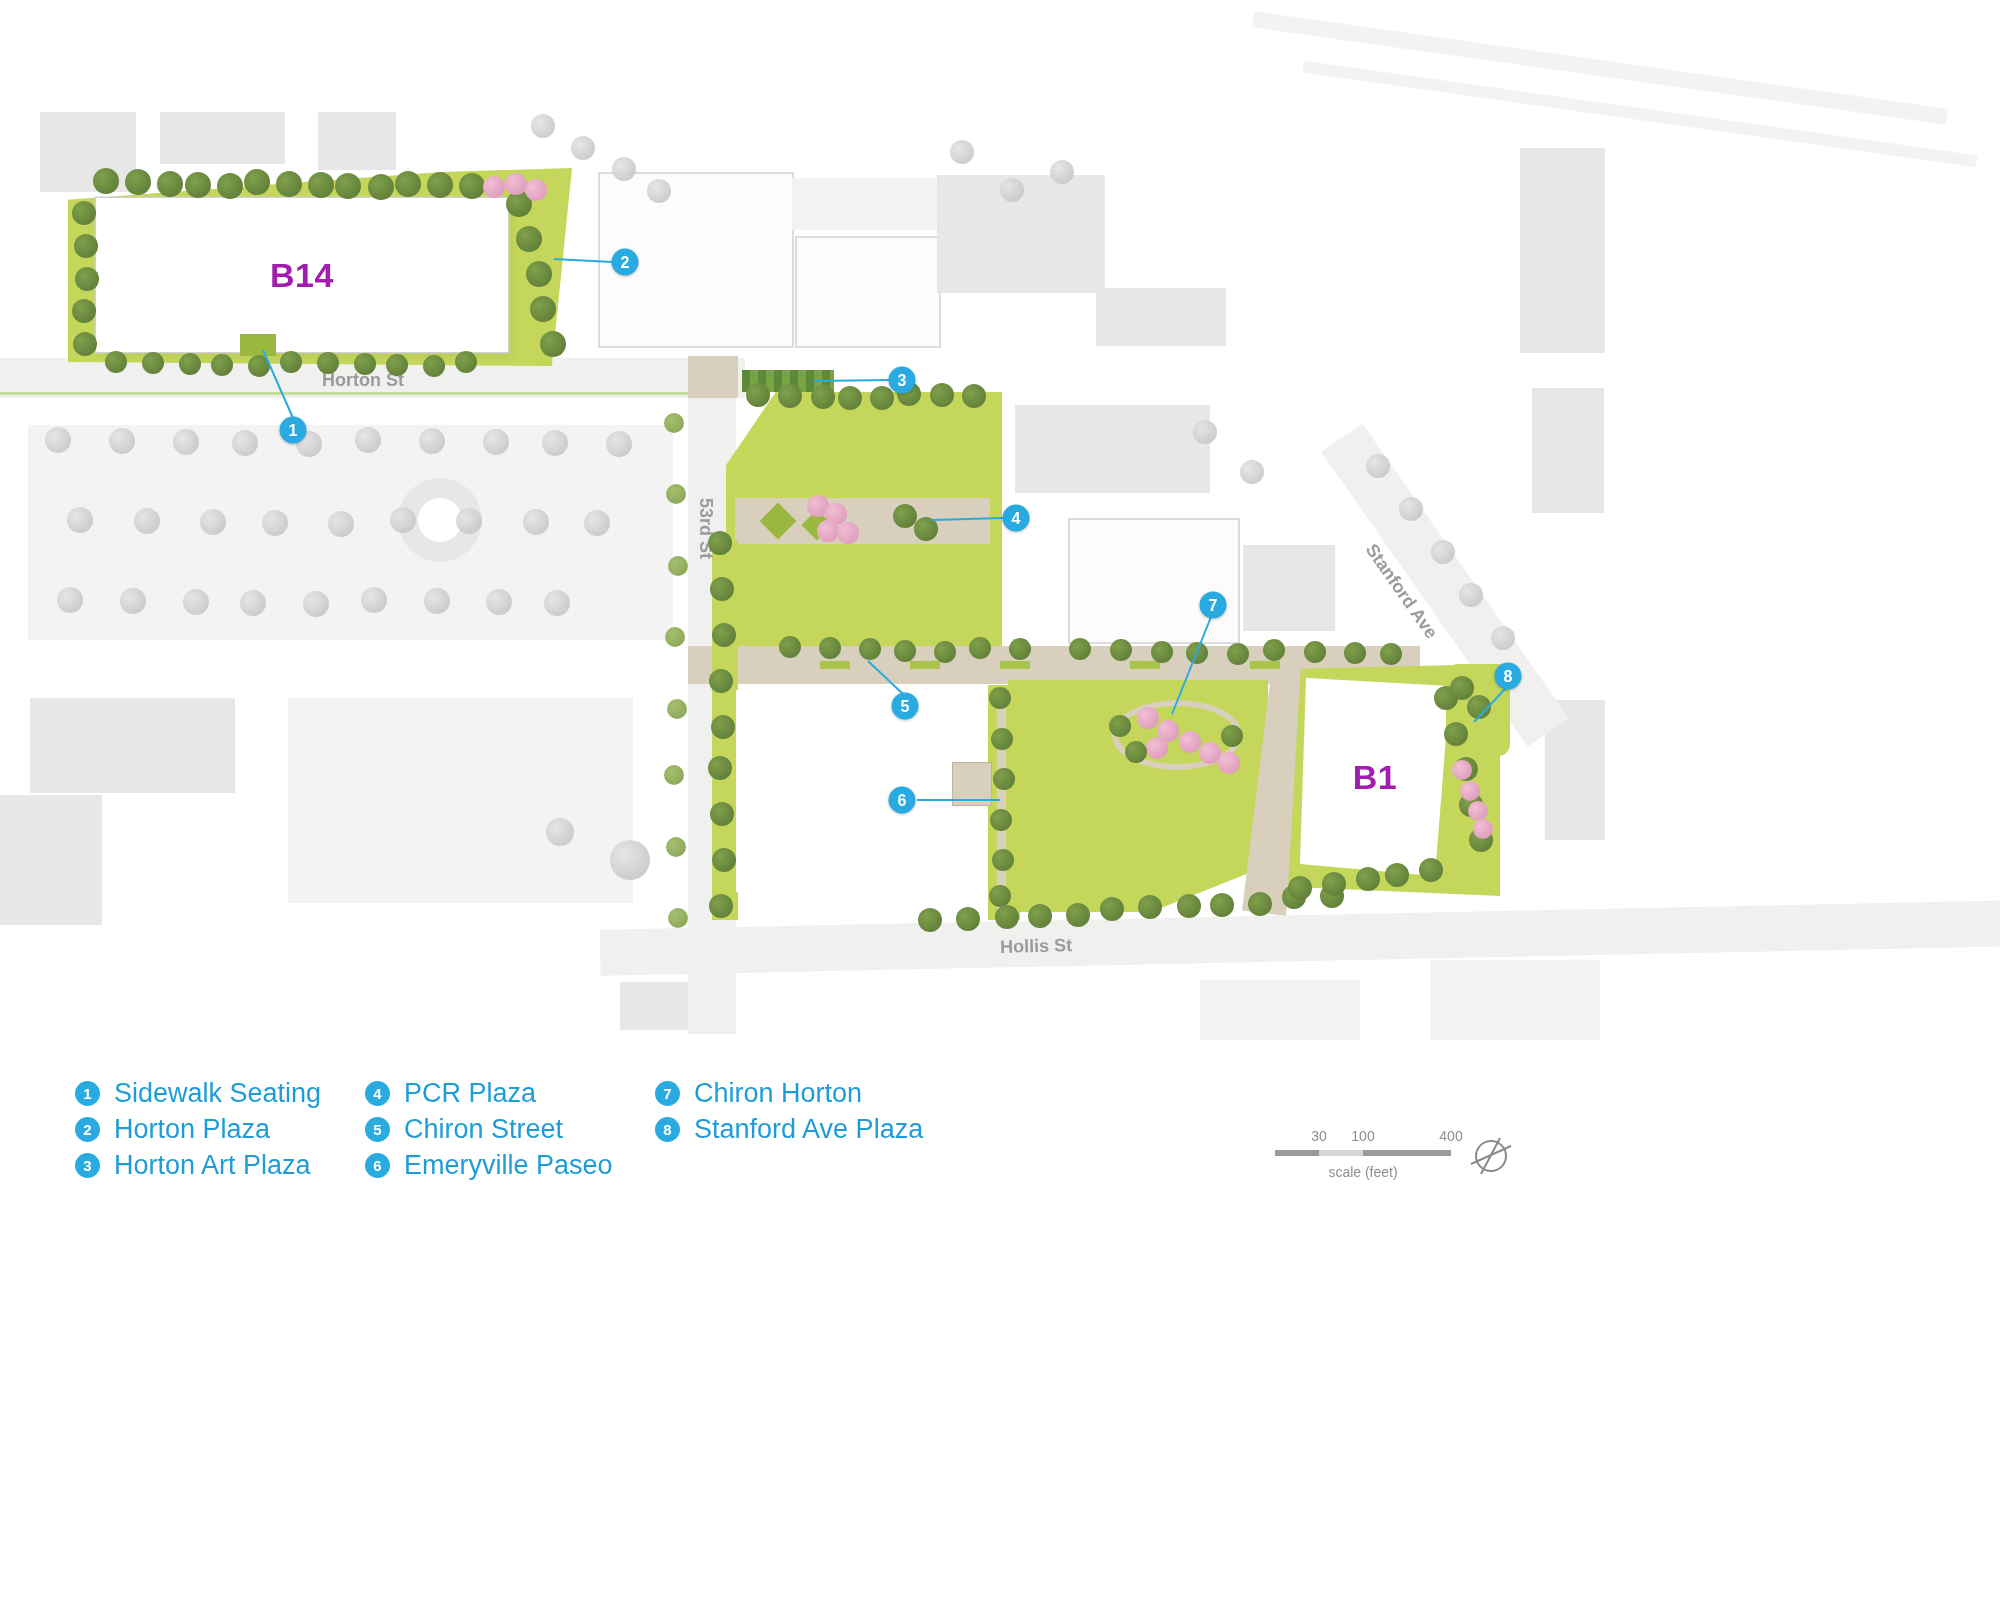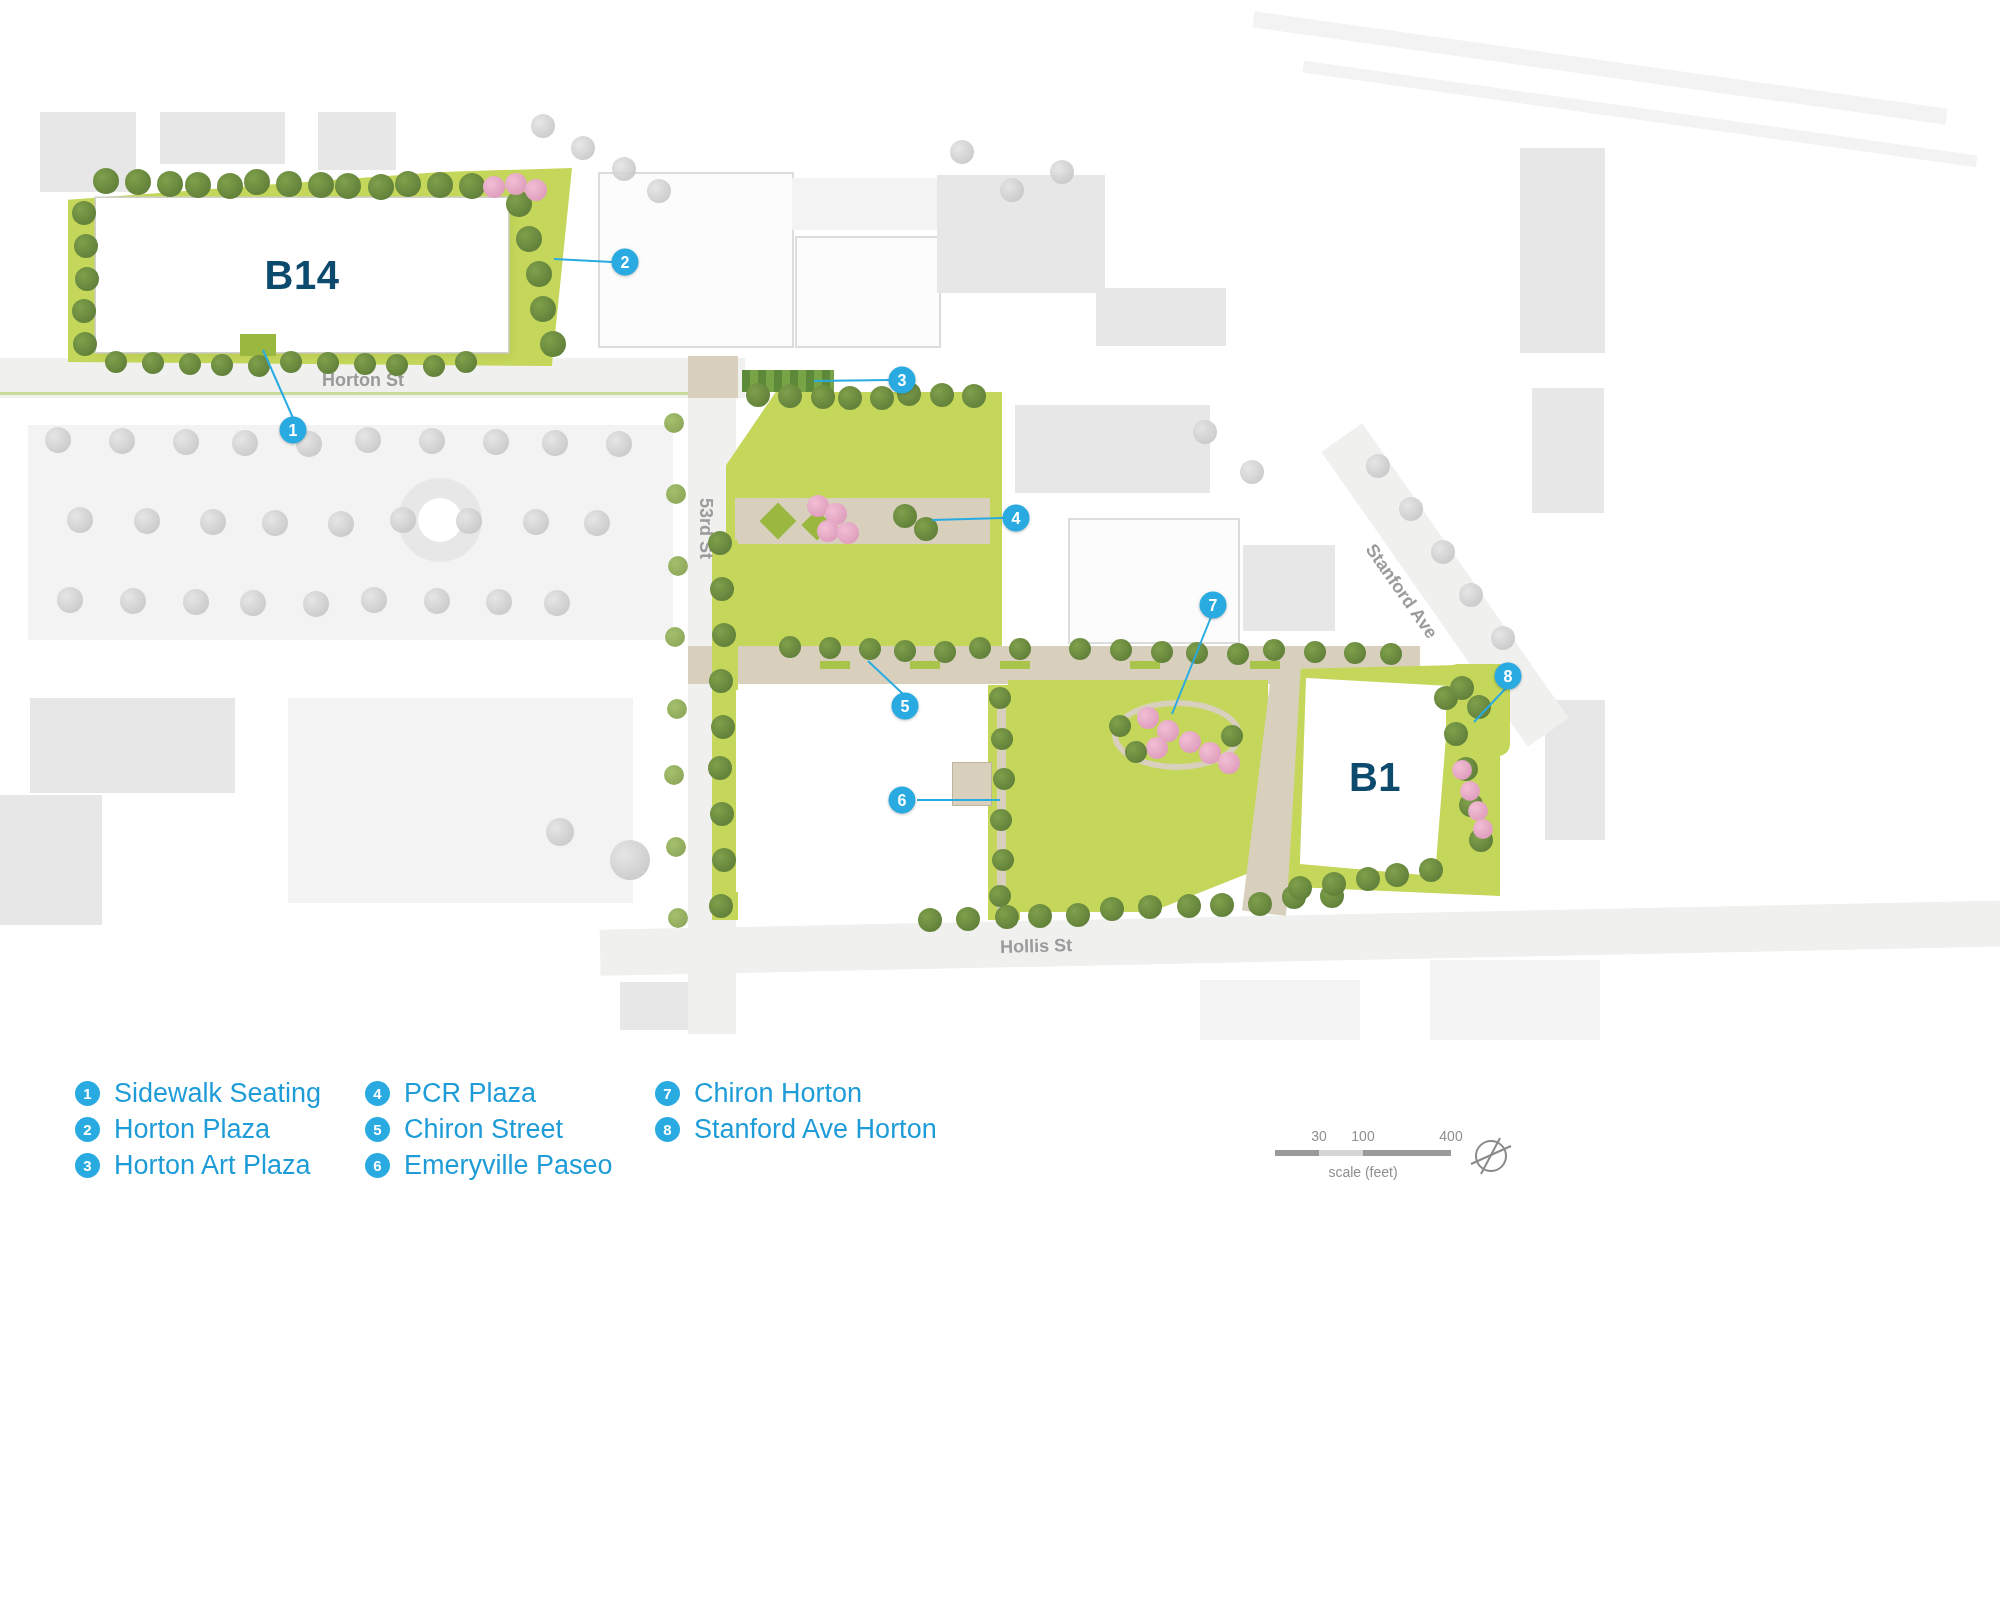--- a/index.html
+++ b/index.html
@@ -4,21 +4,21 @@
 <style>
   html,body{margin:0;padding:0;background:#fff;}
   .page{position:relative;width:2000px;height:1600px;background:#ffffff;font-family:"Liberation Sans",sans-serif;overflow:hidden;}
   .ctx{position:absolute;background:#e7e7e7;}
   .ctx-light{position:absolute;background:#f3f3f3;}
   .ctx-outline{position:absolute;background:#fcfcfc;border:2px solid #dcdcdc;}
   .street{position:absolute;background:#f0f0ee;}
   .tan{position:absolute;background:#d8cfbd;}
   .green{position:absolute;background:#c5d75a;}
   .bldg{position:absolute;background:#ffffff;box-shadow:0 0 0 1.5px #cfcfcf, 3px 4px 8px rgba(0,0,0,.07);display:flex;align-items:center;justify-content:center;}
-  .bldg .lbl{color:#0c4a6e;font-weight:bold;font-size:40px;letter-spacing:.5px;}
+  .bldg .lbl{color:#a21caf;font-weight:bold;font-size:34px;letter-spacing:.5px;}
   .street-label{position:absolute;color:#9b9b9b;font-weight:bold;font-size:18px;white-space:nowrap;}
   .marker{position:absolute;width:27px;height:27px;border-radius:50%;background:#29abe2;color:#fff;display:flex;align-items:center;justify-content:center;font-size:16px;font-weight:bold;transform:translate(-50%,-50%);box-shadow:0 1px 3px rgba(0,0,0,.25);z-index:40;}
   .leaders{position:absolute;left:0;top:0;z-index:35;pointer-events:none;}
   .legend-item{position:absolute;display:flex;align-items:center;gap:14px;}
   .badge{width:25px;height:25px;border-radius:50%;background:#29abe2;color:#fff;font-size:15px;font-weight:bold;display:flex;align-items:center;justify-content:center;flex:0 0 auto;}
   .legend-label{color:#1e9cd8;font-size:27px;}
   .tree{position:absolute;border-radius:50%;z-index:30;}
   .t-g{background:radial-gradient(circle at 35% 35%, #7fa04b, #587634);}
   .t-g2{background:radial-gradient(circle at 35% 35%, #9ab85c, #7a9643);opacity:.9;}
   .t-y{background:radial-gradient(circle at 35% 35%, #e4e4e4, #bdbdbd);opacity:.9;}
@@ -331,21 +331,21 @@
     <div class="legend-item" style="left:365px;top:1150px;">
       <span class="badge">6</span>
       <span class="legend-label">Emeryville Paseo</span>
     </div>
     <div class="legend-item" style="left:655px;top:1078px;">
       <span class="badge">7</span>
       <span class="legend-label">Chiron Horton</span>
     </div>
     <div class="legend-item" style="left:655px;top:1114px;">
       <span class="badge">8</span>
-      <span class="legend-label">Stanford Ave Horton</span>
+      <span class="legend-label">Stanford Ave Plaza</span>
     </div>
   </div>
 
   <div class="scale-wrap">
     <span class="scale-tick" style="left:44px;">30</span>
     <span class="scale-tick" style="left:88px;">100</span>
     <span class="scale-tick" style="left:176px;">400</span>
     <div class="scale-seg" style="left:0px;width:44px;background:#9a9a9a;"></div>
     <div class="scale-seg" style="left:44px;width:44px;background:#d6d6d6;"></div>
     <div class="scale-seg" style="left:88px;width:88px;background:#9a9a9a;"></div>

